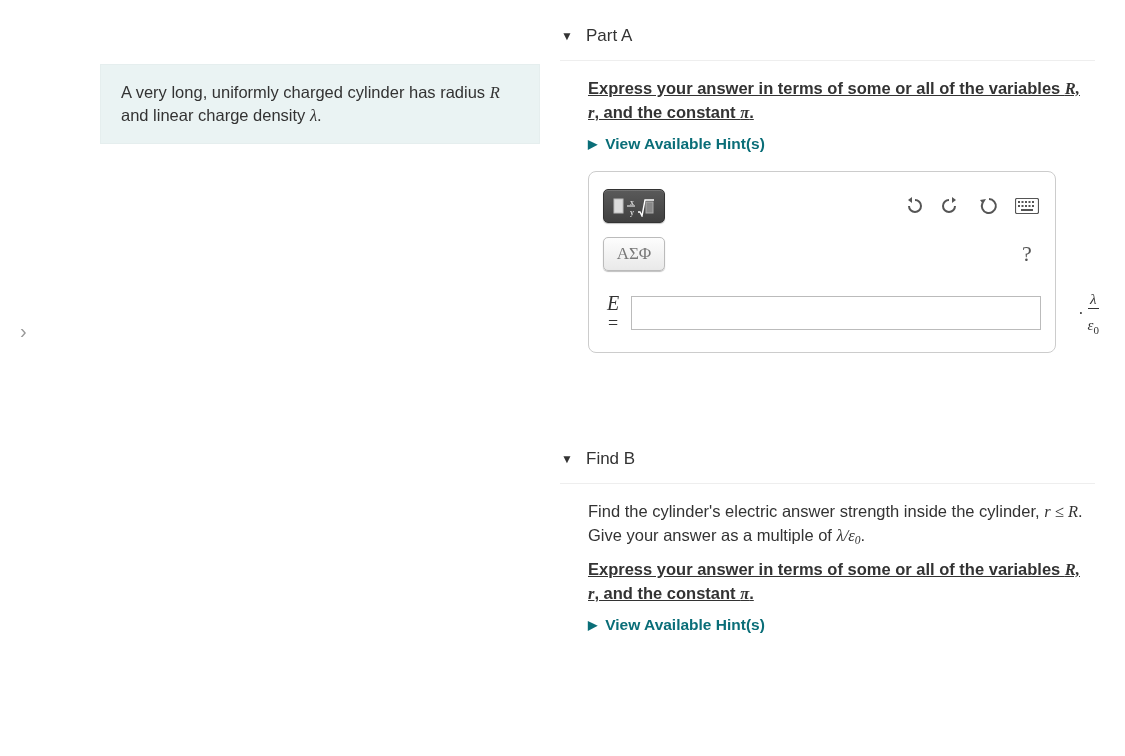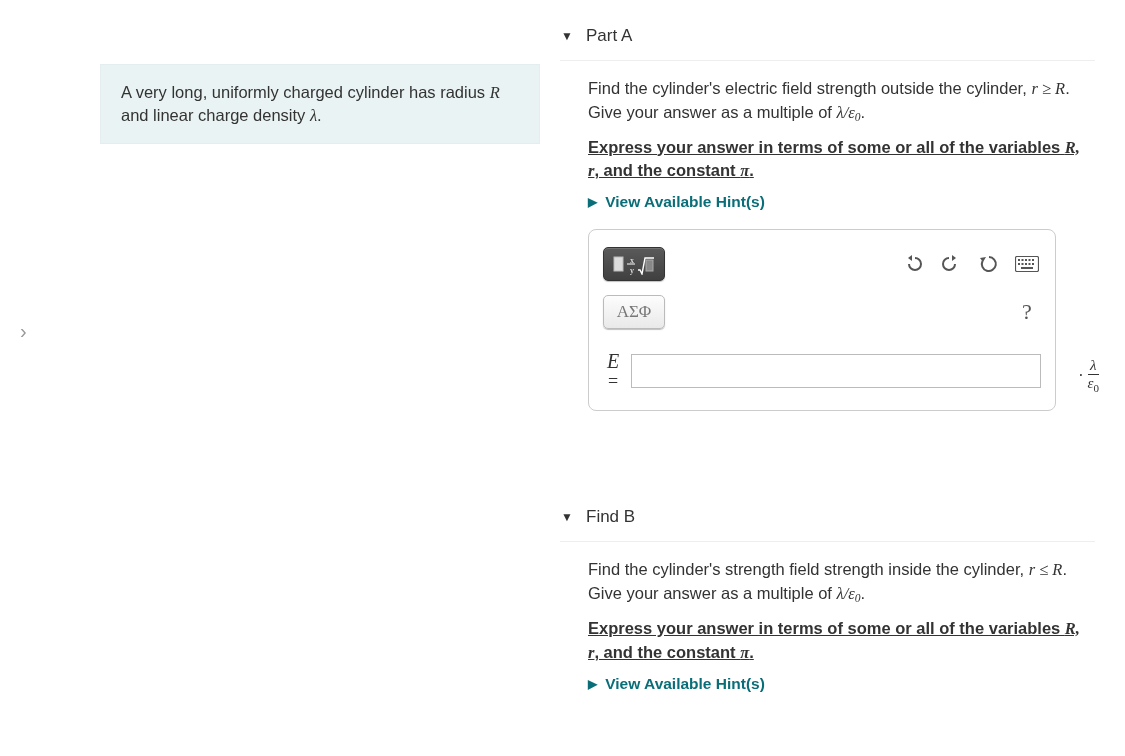--- a/index.html
+++ b/index.html
@@ -175,21 +175,21 @@
   }
   .frac {
     display: inline-flex;
     flex-direction: column;
     align-items: center;
     font-style: italic;
     line-height: 1;
     font-size: 15px;
   }
   .frac .num { border-bottom: 1px solid #333; padding: 0 2px 1px; }
-  .frac .den { padding-top: 1px; }
+  .frac .den { padding-top: 1px; margin-top: 8px; }
   .frac .den sub { font-size: 11px; font-style: normal; }
   .part-b {
     margin-top: 90px;
   }
   .serif-i { font-family: "Times New Roman", serif; font-style: italic; }
   .sub0    { font-size: 0.7em; vertical-align: -0.25em; }
   .kbd-svg { width: 24px; height: 16px; }
   .math-templates-svg { width: 42px; height: 22px; }
 </style>
 </head>
@@ -208,23 +208,20 @@
   </div>
 
   <div class="right-col">
 
     <div class="part-header">
       <span class="caret">▼</span>
       <span class="part-title">Part A</span>
     </div>
 
     <div class="part-body">
-      <div class="qtext">
-        <span>Find the cylinder's electric field strength outside the cylinder, </span><span class="serif-i">r ≥ R</span><span>. Give your answer as a multiple of </span><span class="serif-i">λ/ε</span><span class="serif-i sub0">0</span><span>.</span>
-      </div>
       <div class="qtext bold">
         <span>Express your answer in terms of some or all of the variables </span><span class="serif-i" style="font-weight:bold">R, r</span><span>, and the constant </span><span class="serif-i" style="font-weight:bold">π</span><span>.</span>
       </div>
 
       <div class="hint-link">
         <span class="caret">▶</span>
         <span>View Available Hint(s)</span>
       </div>
 
       <div class="answer-panel">
@@ -313,21 +310,21 @@
     </div>
 
     <div class="part-b">
       <div class="part-header">
         <span class="caret">▼</span>
         <span class="part-title">Find B</span>
       </div>
 
       <div class="part-body">
         <div class="qtext">
-          <span>Find the cylinder's strength field strength inside the cylinder, </span><span class="serif-i">r ≤ R</span><span>. Give your answer as a multiple of </span><span class="serif-i">λ/ε</span><span class="serif-i sub0">0</span><span>.</span>
+          <span>Find the cylinder's electric answer strength inside the cylinder, </span><span class="serif-i">r ≤ R</span><span>. Give your answer as a multiple of </span><span class="serif-i">λ/ε</span><span class="serif-i sub0">0</span><span>.</span>
         </div>
         <div class="qtext bold">
           <span>Express your answer in terms of some or all of the variables </span><span class="serif-i" style="font-weight:bold">R, r</span><span>, and the constant </span><span class="serif-i" style="font-weight:bold">π</span><span>.</span>
         </div>
         <div class="hint-link">
           <span class="caret">▶</span>
           <span>View Available Hint(s)</span>
         </div>
       </div>
     </div>

